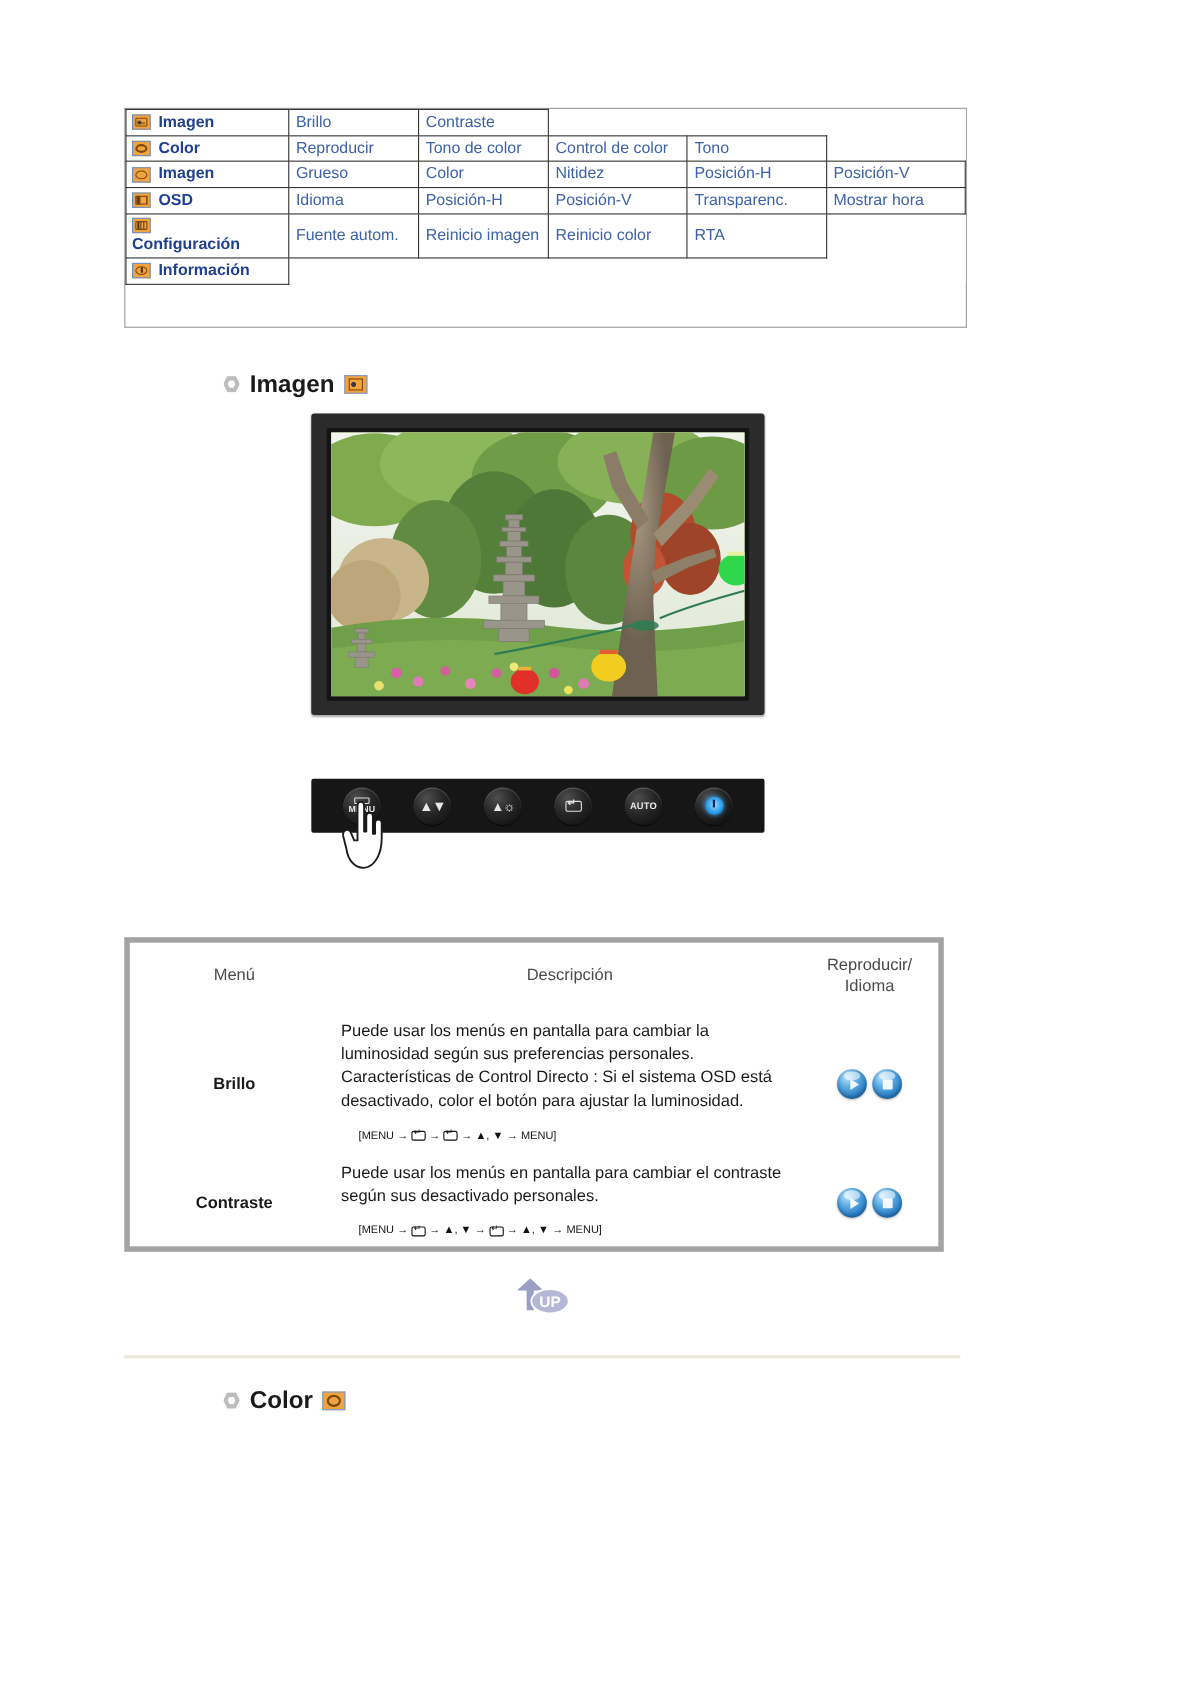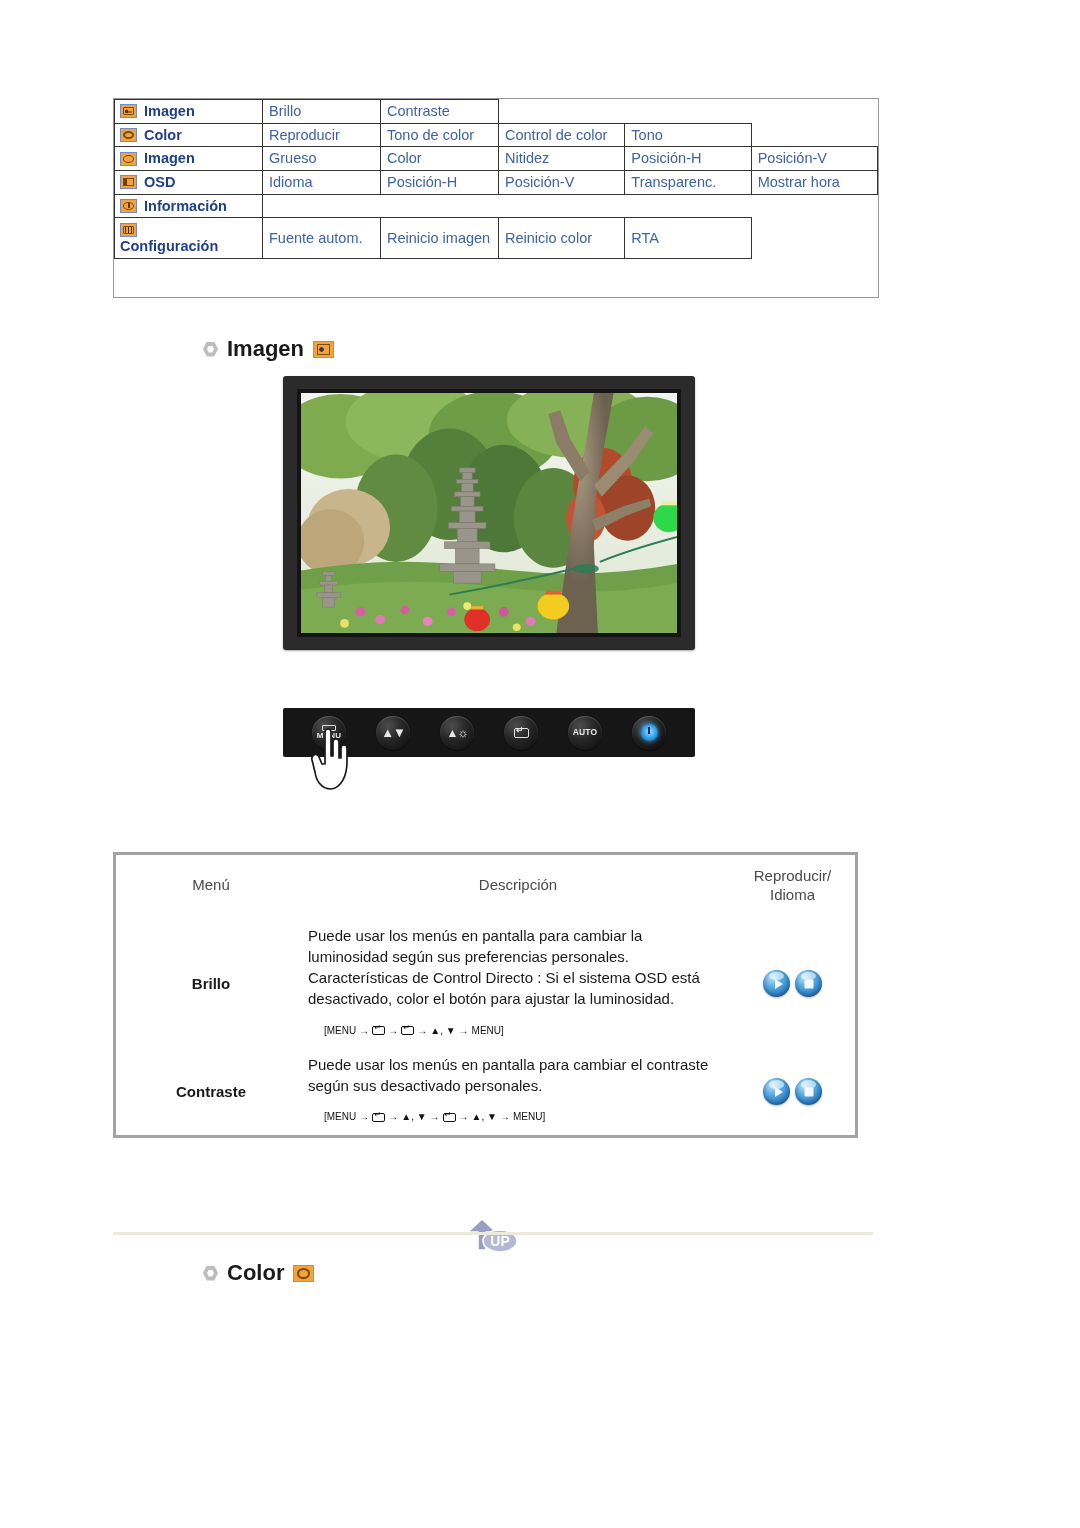--- a/index.html
+++ b/index.html
@@ -224,21 +224,21 @@
     left: 26px; top: 18px;
     width: 46px; height: 66px;
     z-index: 5;
   }
 
   
   .desctable {
     position: absolute;
     left: 113px; top: 852px;
     width: 745px; height: 286px;
-    border: 3px solid #a3a3a3;
+    border: 5px solid #a3a3a3;
     background: #fff;
   }
   .desctable table {
     border-collapse: collapse;
     width: 100%;
     table-layout: fixed;
   }
   .desctable th {
     font-size: 15px;
     font-weight: normal;
@@ -332,21 +332,21 @@
   }
   .orb.stop .sym {
     width: 9px; height: 9px;
     background: rgba(255,255,255,.92);
     border-radius: 1px;
   }
 
   
   .upbtn {
     position: absolute;
-    left: 460px; top: 1216px;
+    left: 460px; top: 1158px;
     width: 62px; height: 38px;
     display: flex;
     align-items: flex-start;
     justify-content: center;
   }
 
   
   .divider {
     position: absolute;
     left: 113px; top: 1232px;
@@ -410,40 +410,40 @@
         </td>
         <td>Idioma</td>
         <td>Posición-H</td>
         <td>Posición-V</td>
         <td>Transparenc.</td>
         <td>Mostrar hora</td>
       </tr>
 
       <tr>
         <td class="cat">
-          <span class="cat-inline">
-            <span class="mico i-info"></span>
-            <span class="lbl">Información</span>
-          </span>
-        </td>
-        <td class="empty" colspan="5"></td>
-      </tr>
-
-      <tr>
-        <td class="cat">
           <span class="cat-stack">
             <span class="mico i-setup"></span>
             <span class="lbl" style="display:block">Configuración</span>
           </span>
         </td>
         <td>Fuente autom.</td>
         <td>Reinicio imagen</td>
         <td>Reinicio color</td>
         <td>RTA</td>
         <td class="empty"></td>
+      </tr>
+
+      <tr>
+        <td class="cat">
+          <span class="cat-inline">
+            <span class="mico i-info"></span>
+            <span class="lbl">Información</span>
+          </span>
+        </td>
+        <td class="empty" colspan="5"></td>
       </tr>
     </tbody>
   </table>
 </div>
 
 <div class="section-head" style="left:203px; top:336px;">
   <span class="bullet-hex"></span>
   <span>Imagen</span>
   <span class="head-icon hi-pic"></span>
 </div>

